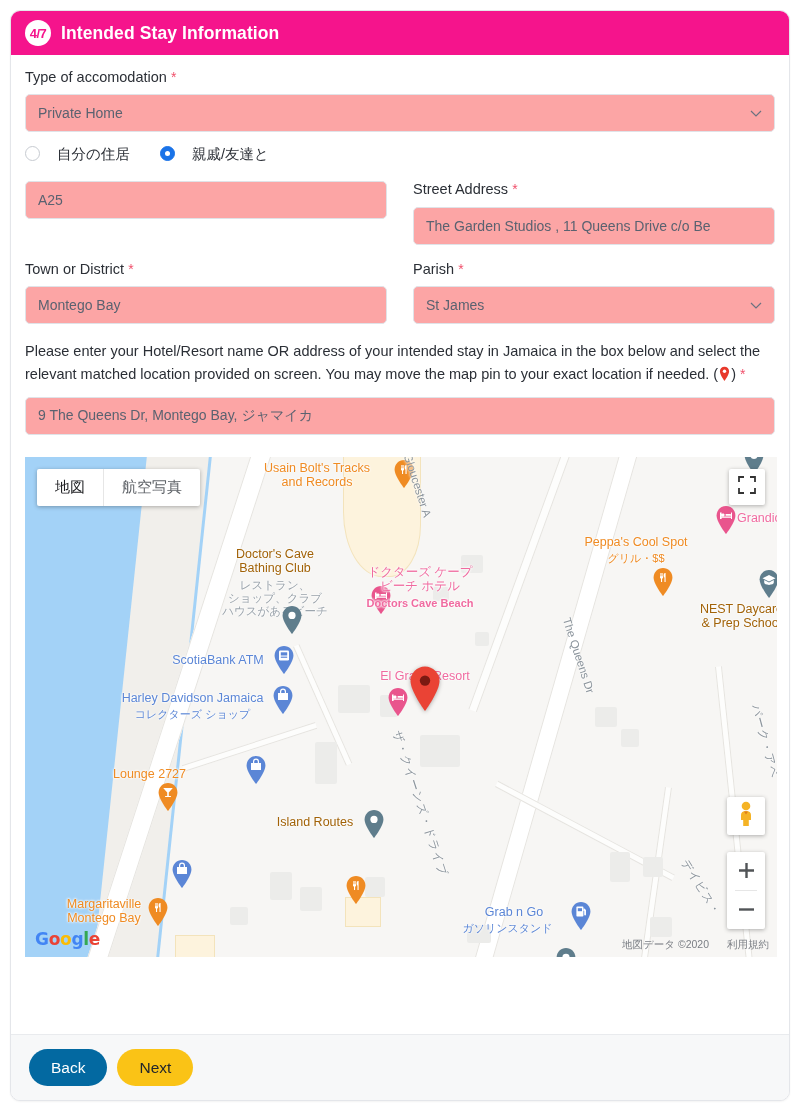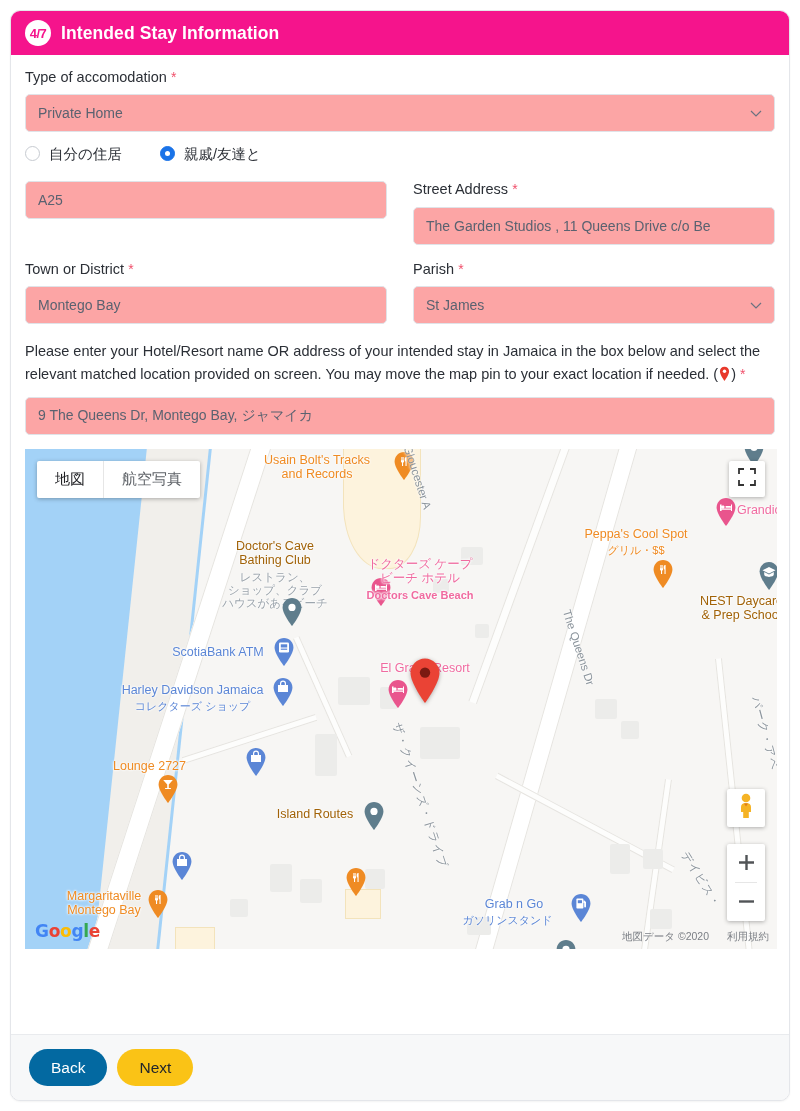--- a/index.html
+++ b/index.html
@@ -69,21 +69,21 @@
     color: #6b7280;
   }
   .chev svg { display: block; }
 
   .row { display: flex; gap: 26px; margin-bottom: 16px; }
   .col { flex: 1 1 0; min-width: 0; }
 
   
   .radios { display: flex; gap: 0; margin: 12px 0 16px 0; }
   .radio-item {
-    display: flex; align-items: flex-start; gap: 9px;
+    display: flex; align-items: flex-start; gap: 17px;
     width: 135px;
   }
   .rb {
     width: 15px; height: 15px; border-radius: 50%;
     border: 1px solid #c7cbd1; background: #fff;
     flex: none; margin-top: 2px; position: relative;
   }
   .rb.on { border-color: #1a73e8; background: #1a73e8; }
   .rb.on::after {
     content: ""; position: absolute;
@@ -101,21 +101,21 @@
   }
   .pin-inline {
     display: inline-block; vertical-align: -3px;
     width: 13px; height: 16px;
   }
 
   
   .mapwrap {
     position: relative;
     width: 752px; height: 500px;
-    margin-top: 14px;
+    margin-top: 22px;
     overflow: hidden;
     background: #f4f3f1;
   }
   .map-bg { position: absolute; inset: 0; background: #f7f6f4; }
   .sea {
     position: absolute; left: -30px; top: -10px;
     width: 190px; height: 530px;
     background: #a3d2f7;
     transform: skewX(-6deg);
   }

